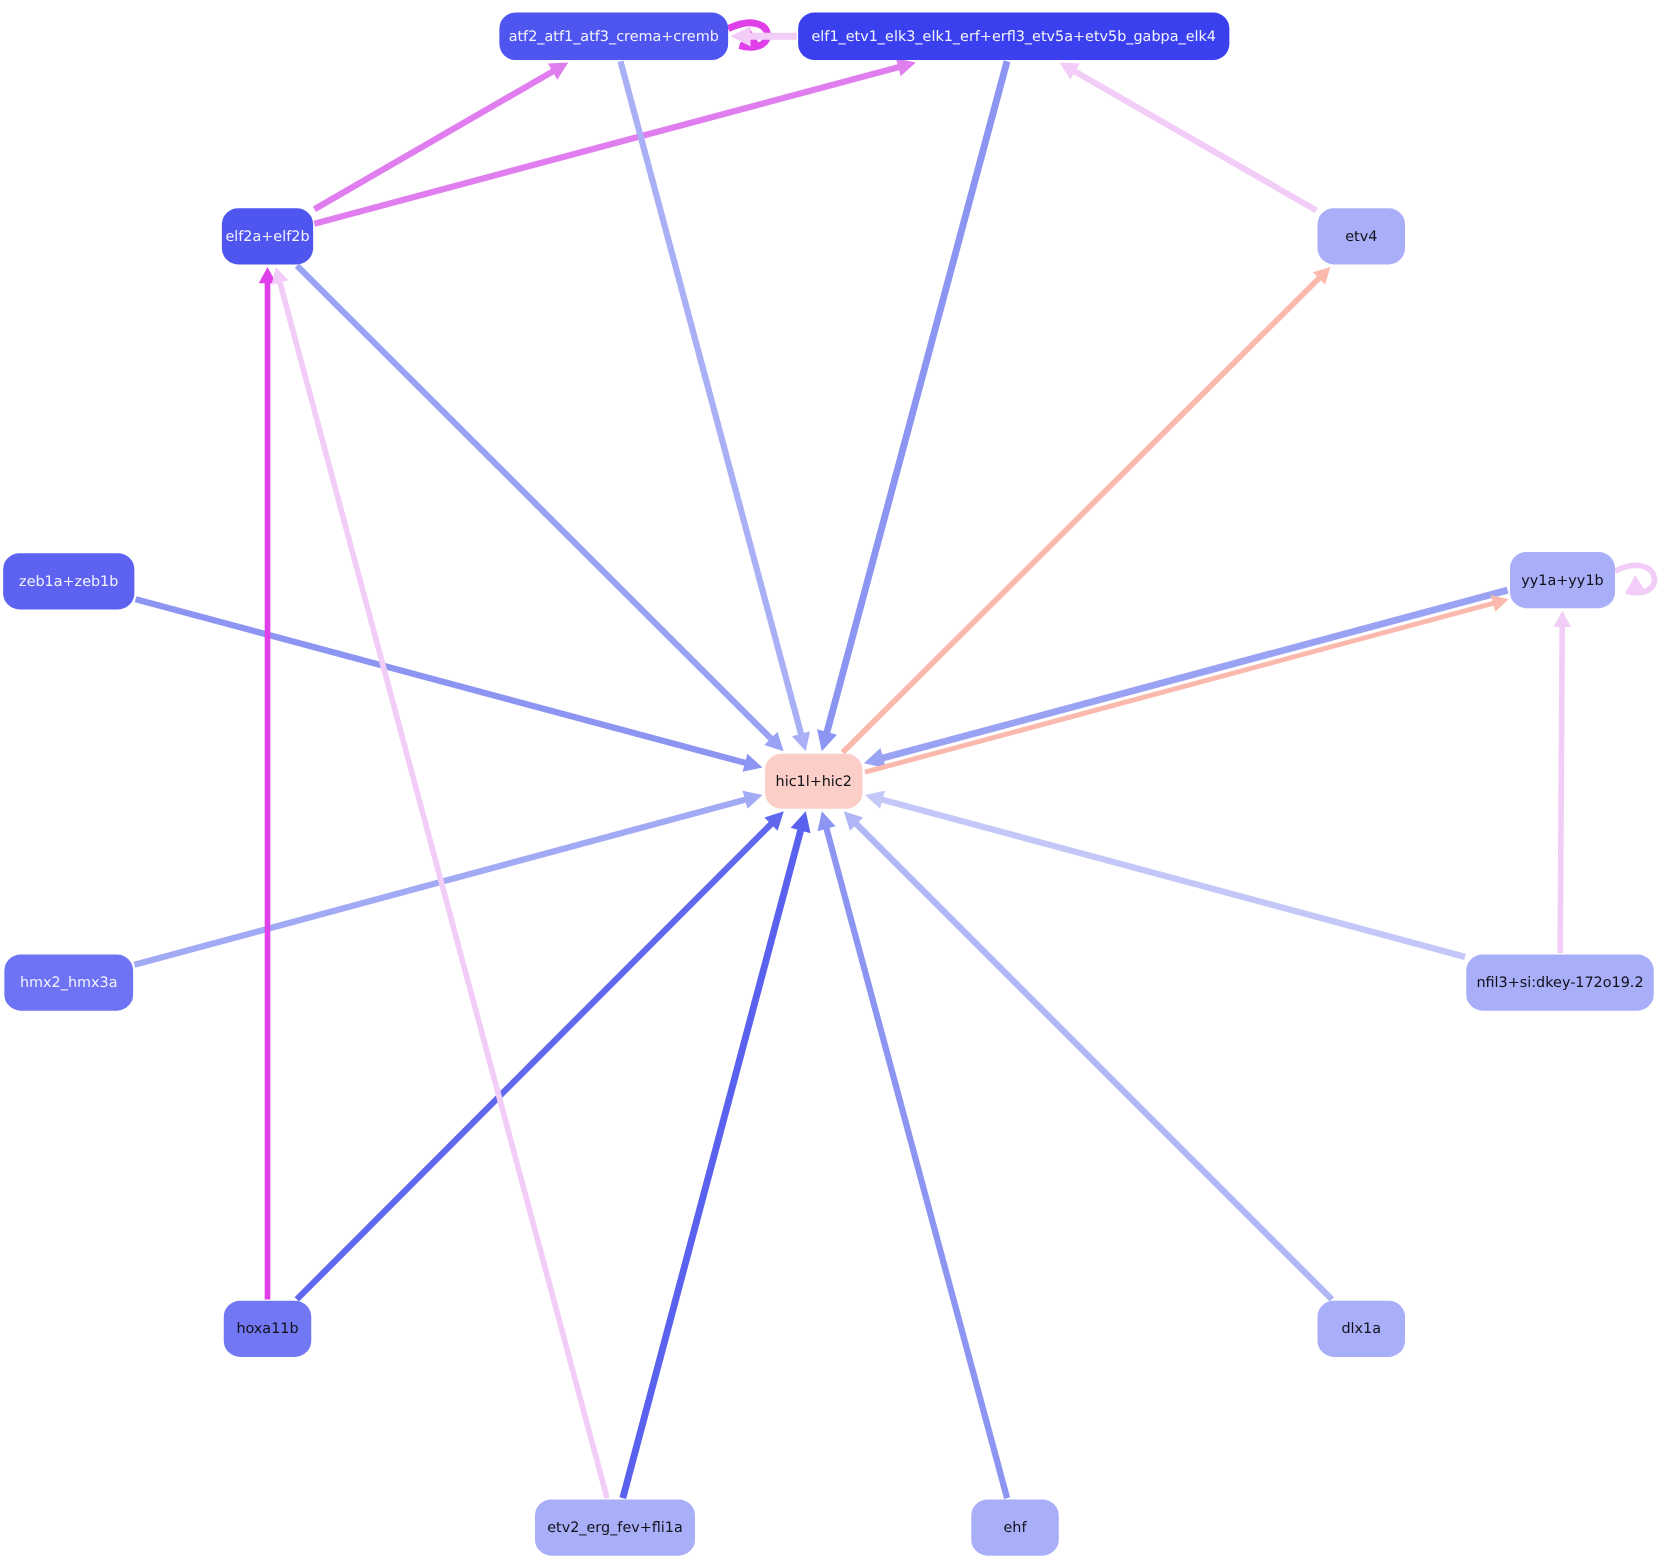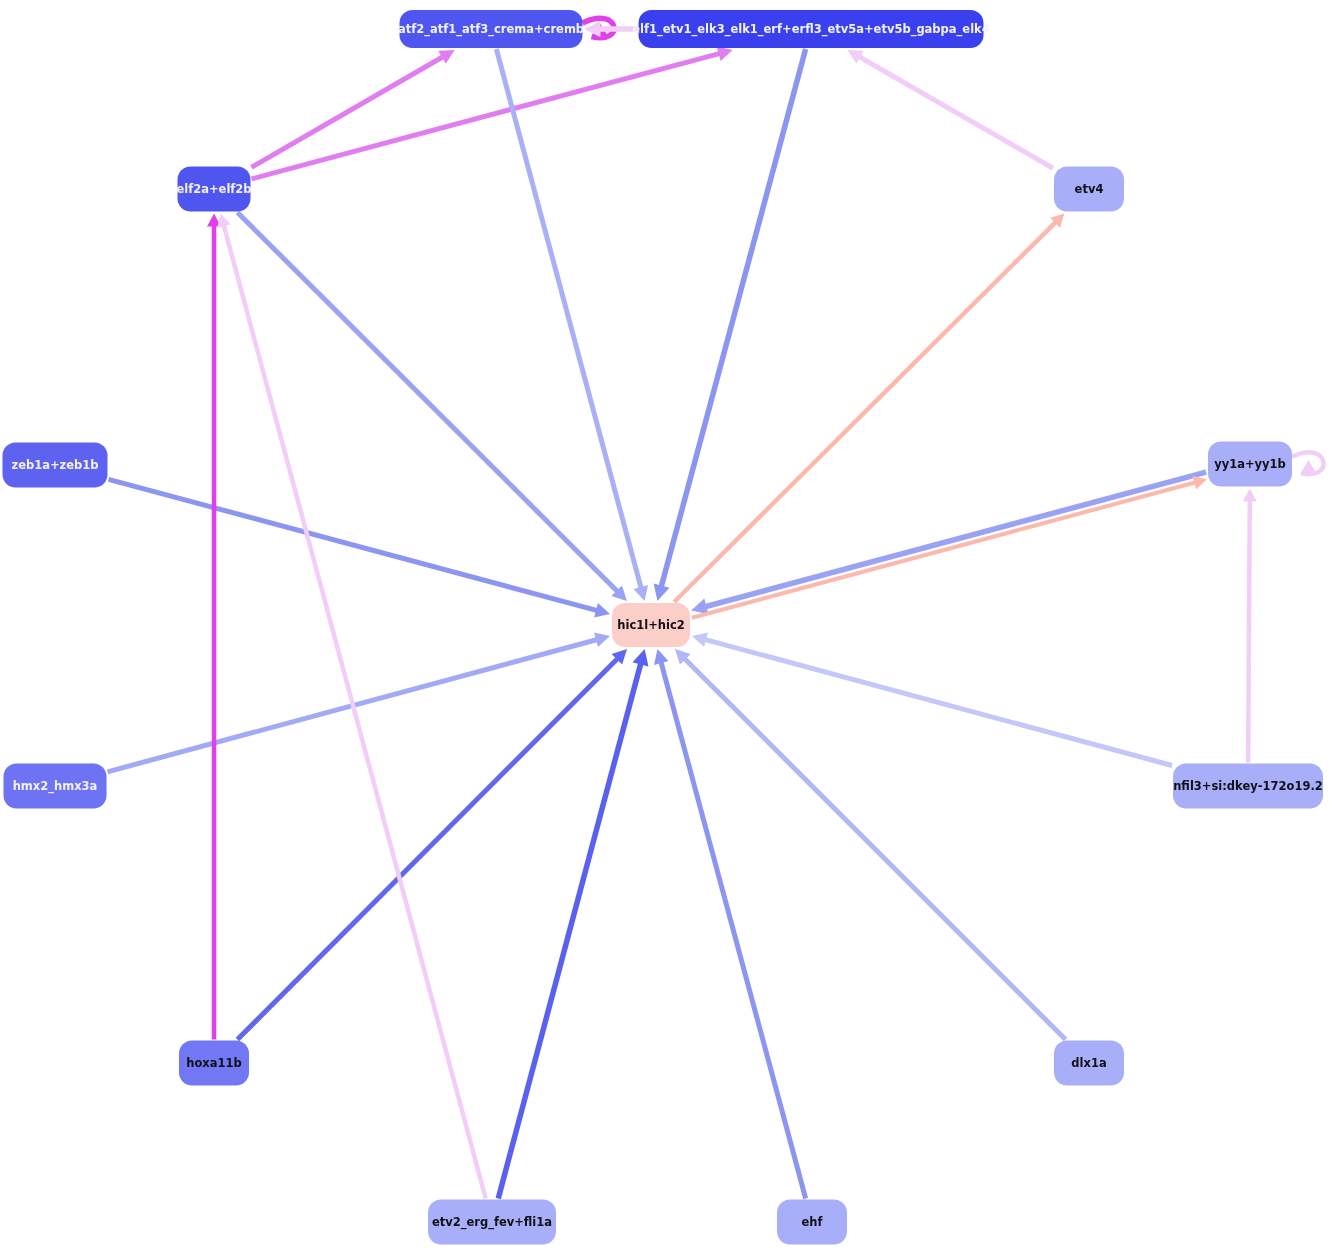--- a/index.html
+++ b/index.html
@@ -10,21 +10,20 @@
   body {
     width: 1332px;
     height: 1253px;
     font-family: "DejaVu Sans", "Liberation Sans", sans-serif;
     overflow: hidden;
   }
   #graph-root {
     position: relative;
     width: 1288px;
     height: 1253px;
-    font-weight: bold;
   }
   svg#network {
     position: absolute;
     left: 0;
     top: 0;
     width: 1332px;
     height: 1253px;
     display: block;
   }
   .node-rect {

